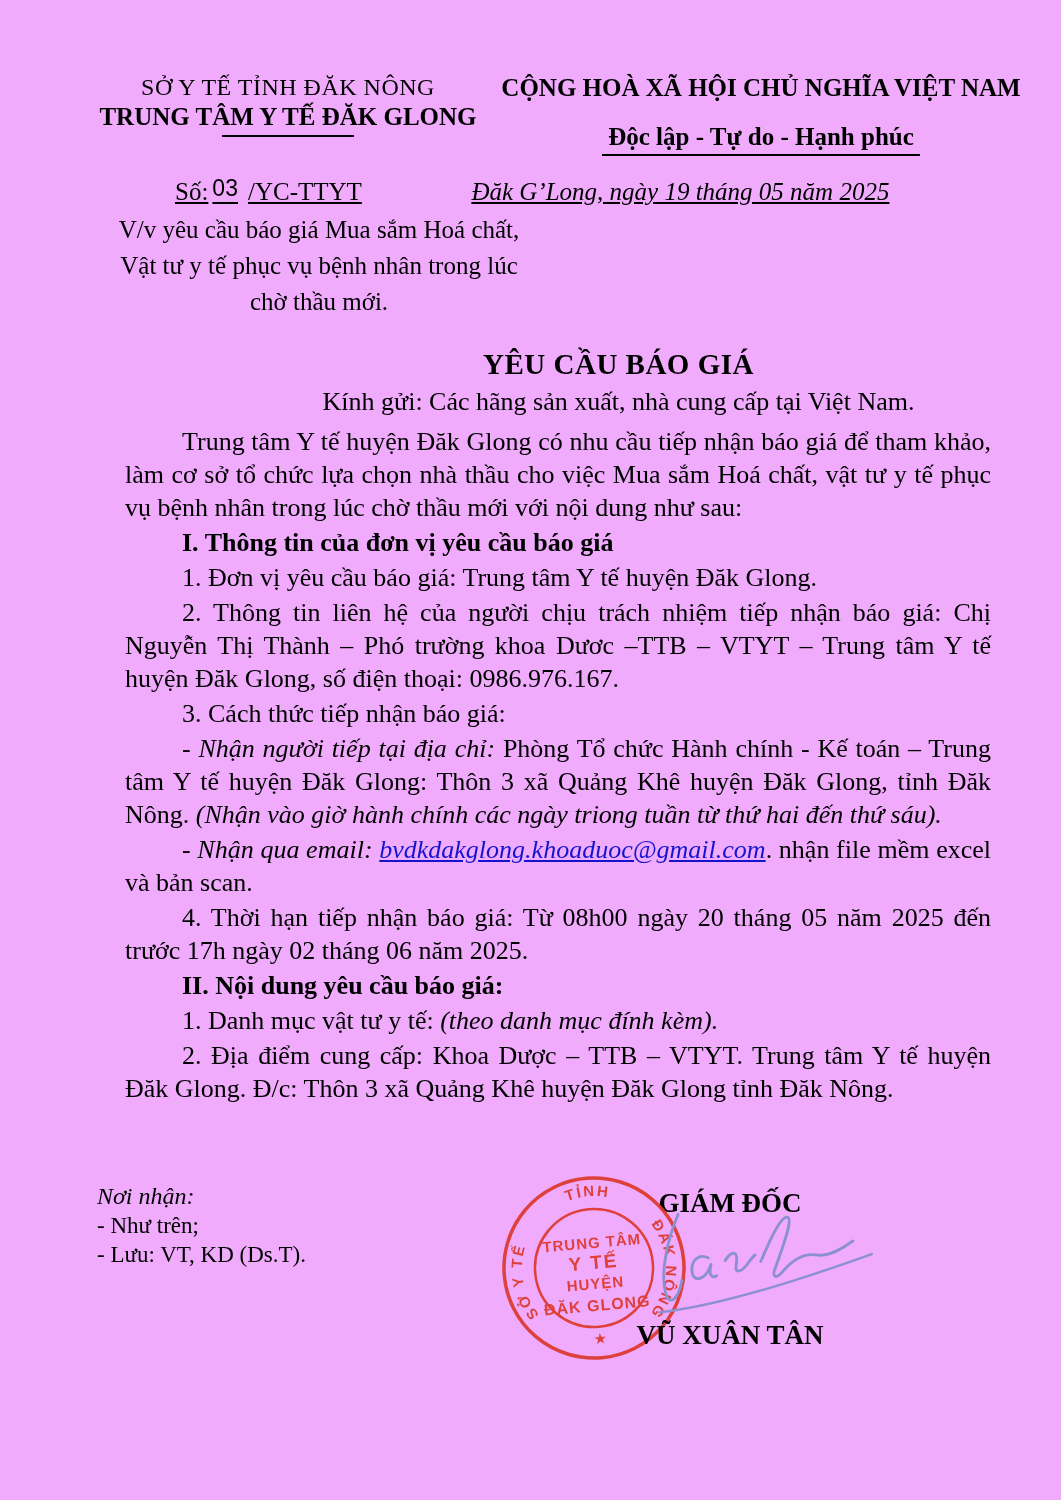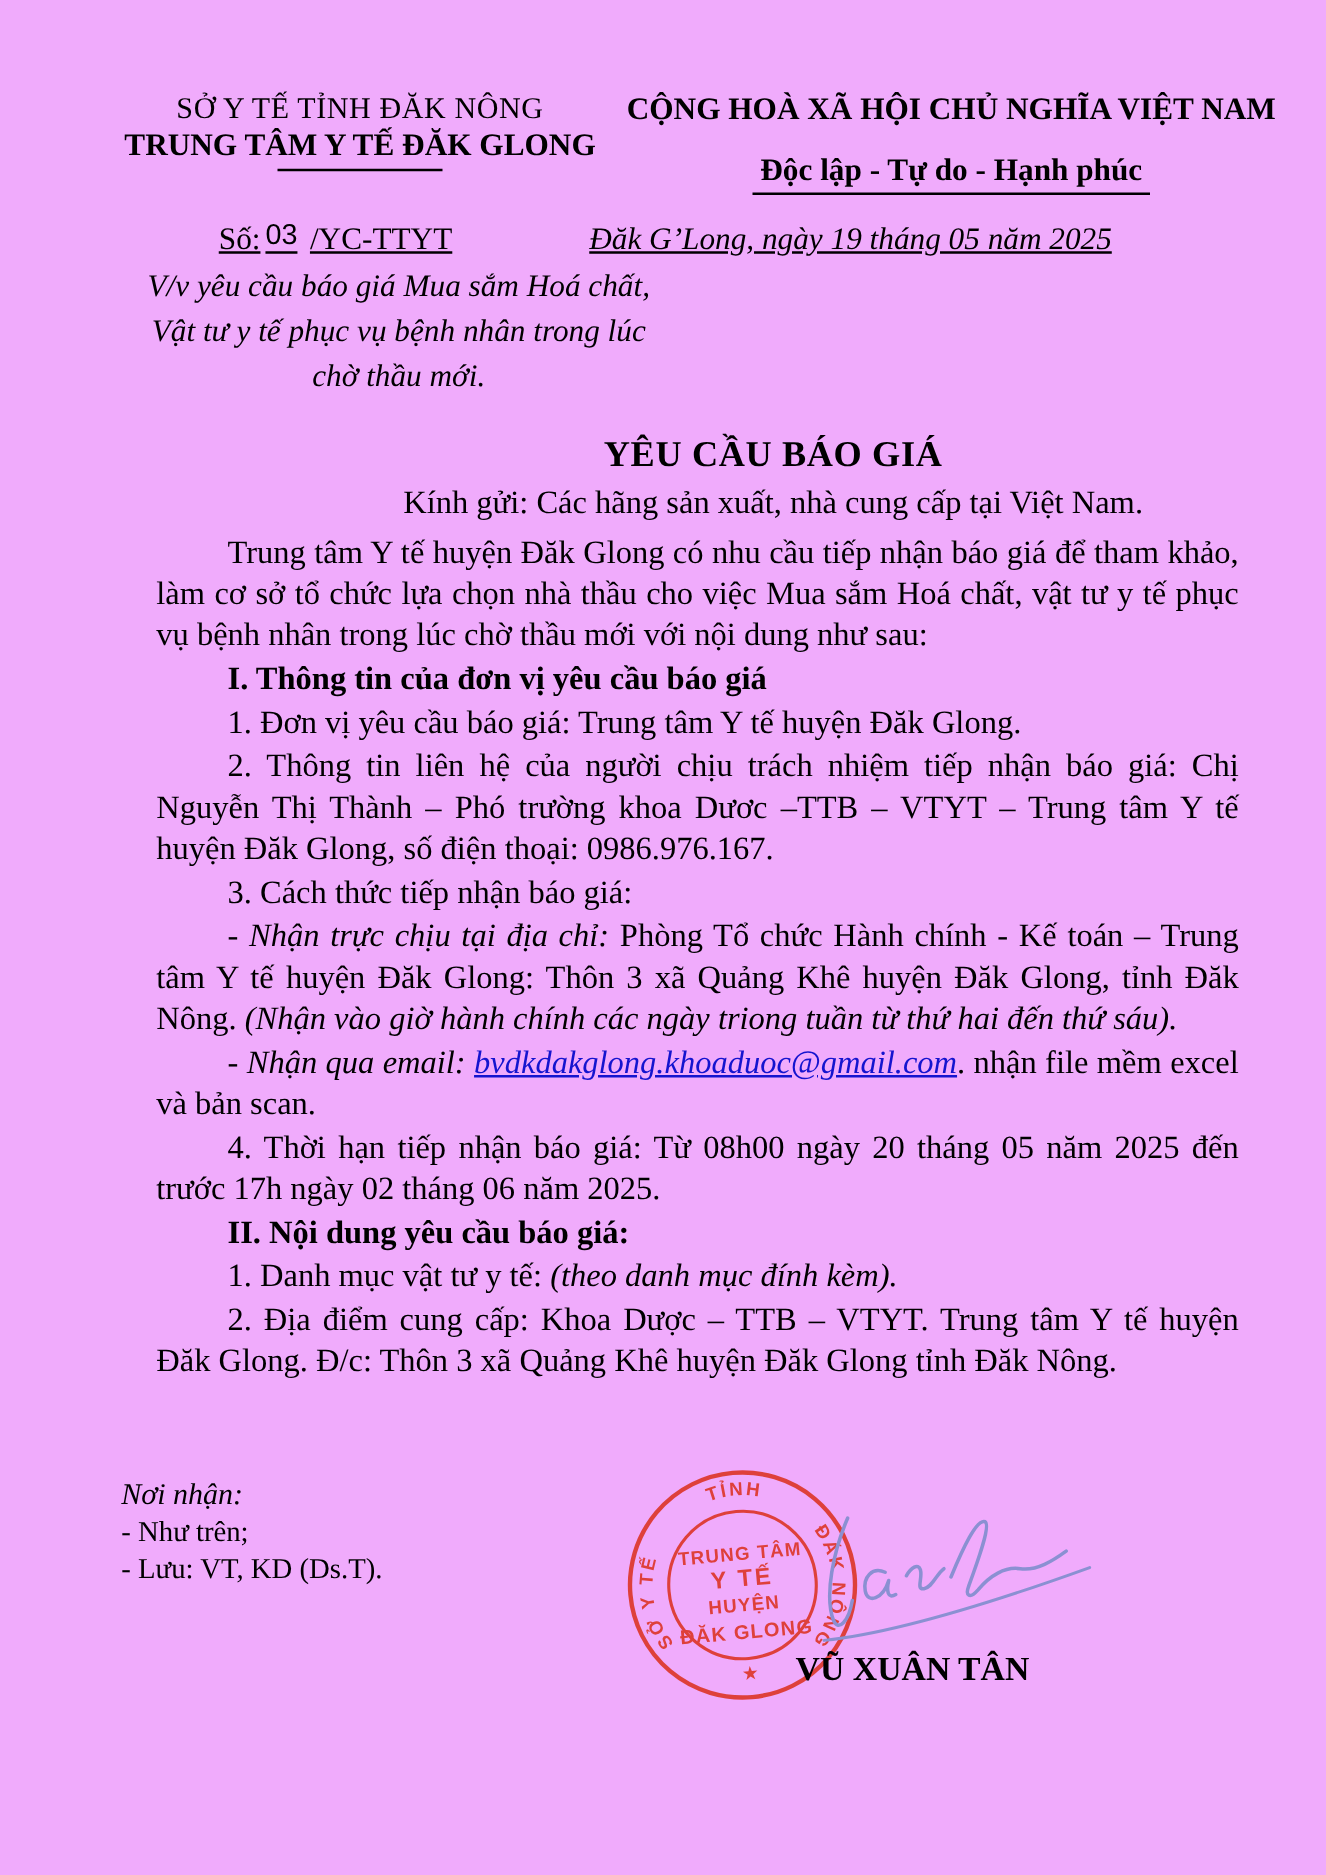--- a/index.html
+++ b/index.html
@@ -22,21 +22,21 @@
   .hdr-right .l1 { font-size:25px; font-weight:bold; }
   .hdr-right .l2 { display:inline-block; font-size:25px; font-weight:bold; margin-top:3px;
                    border-bottom:2px solid #000; padding:0 6px 3px; }
   
   .row2 { display:flex; margin-top:22px;text-decoration:underline; }
   .so { margin-left:147px; font-size:25px; white-space:nowrap; }
   .so .num { font-family:"Liberation Sans","DejaVu Sans",sans-serif; font-size:23px;
              position:relative; top:-4px; padding:0 10px 0 4px; }
   .date { flex:1; text-align:center; font-style:italic; font-size:25px; padding-right:90px; }
   
-  .subject { width:430px; margin:6px 0 0 76px; text-align:center; font-size:25px; line-height:36px;font-style:italic; }
+  .subject { width:430px; margin:6px 0 0 76px; text-align:center; font-size:25px; line-height:36px; }
   
   .title { text-align:center; padding-left:120px; margin-top:28px;
            font-size:29px; font-weight:bold; letter-spacing:.5px; }
   .kinhgui { text-align:center; padding-left:120px; margin-top:6px; font-size:26px; }
   
   .body { margin:8px 98px 0 97px; }
   .body p { font-size:26px; line-height:33px; margin:2px 0; text-align:justify; text-indent:57px; }
   .body p.hd { font-weight:bold; text-align:left; }
   .it { font-style:italic; }
   a.email { color:#1414cf; font-style:italic; text-decoration:underline; }
@@ -82,36 +82,37 @@
   <div class="title">YÊU CẦU BÁO GIÁ</div>
   <div class="kinhgui">Kính gửi: Các hãng sản xuất, nhà cung cấp tại Việt Nam.</div>
 
   <div class="body">
     <p>Trung tâm Y tế huyện Đăk Glong có nhu cầu tiếp nhận báo giá để tham khảo, làm cơ sở tổ chức lựa chọn nhà thầu cho việc Mua sắm Hoá chất, vật tư y tế phục vụ bệnh nhân trong lúc chờ thầu mới với nội dung như sau:</p>
 
     <p class="hd">I. Thông tin của đơn vị yêu cầu báo giá</p>
     <p>1. Đơn vị yêu cầu báo giá: Trung tâm Y tế huyện Đăk Glong.</p>
     <p>2. Thông tin liên hệ của người chịu trách nhiệm tiếp nhận báo giá: Chị Nguyễn Thị Thành – Phó trường khoa Dươc –TTB – VTYT  – Trung tâm Y tế huyện Đăk Glong, số điện thoại: 0986.976.167.</p>
     <p>3. Cách thức tiếp nhận báo giá:</p>
-    <p><span class="it">- Nhận trực chịu tại địa chỉ:</span><span> Phòng Tổ chức Hành chính - Kế toán – Trung tâm Y tế huyện Đăk Glong: Thôn 3 xã Quảng Khê huyện Đăk Glong, tỉnh Đăk Nông. </span><span class="it">(Nhận vào giờ hành chính các ngày triong tuần từ thứ hai đến thứ sáu).</span></p>
+    <p><span class="it">- Nhận người tiếp tại địa chỉ:</span><span> Phòng Tổ chức Hành chính - Kế toán – Trung tâm Y tế huyện Đăk Glong: Thôn 3 xã Quảng Khê huyện Đăk Glong, tỉnh Đăk Nông. </span><span class="it">(Nhận vào giờ hành chính các ngày triong tuần từ thứ hai đến thứ sáu).</span></p>
     <p><span class="it">- Nhận qua email: </span><a class="email" href="#">bvdkdakglong.khoaduoc@gmail.com</a><span>. nhận file mềm excel và bản scan.</span></p>
     <p>4. Thời hạn tiếp nhận báo giá: Từ 08h00 ngày 20 tháng 05 năm 2025 đến trước 17h ngày 02 tháng 06 năm 2025.</p>
 
     <p class="hd">II. Nội dung yêu cầu báo giá:</p>
     <p><span>1. Danh mục vật tư y tế: </span><span class="it">(theo danh mục đính kèm).</span></p>
     <p>2.  Địa điểm cung cấp: Khoa Dược – TTB – VTYT. Trung tâm Y tế huyện Đăk Glong. Đ/c: Thôn 3 xã Quảng Khê huyện Đăk Glong tỉnh Đăk Nông.</p>
   </div>
 
   <div class="footer">
     <div class="noinhan">
       <div class="lbl">Nơi nhận:</div>
       <div>- Như trên;</div>
       <div>- Lưu: VT, KD (Ds.T).</div>
     </div>
 
+    <div class="pos-title">GIÁM ĐỐC</div>
 
     <svg class="stamp" width="192" height="192" viewBox="0 0 192 192">
       <g transform="rotate(-5 96 96)" fill="none" stroke="#dd392d" opacity="0.93">
         <circle cx="96" cy="96" r="90" stroke-width="3.5"></circle>
         <circle cx="96" cy="96" r="59" stroke-width="2.5"></circle>
         <path id="ringPath" d="M 40.8 142.3 A 72 72 0 1 1 151.2 142.3" stroke="none"></path>
         <g font-family="Liberation Sans, DejaVu Sans, sans-serif" font-weight="bold" fill="#dd392d" stroke="none">
           <text font-size="15" letter-spacing="2"><textPath href="#ringPath" xlink:href="#ringPath" startOffset="13%" text-anchor="middle">SỞ Y TẾ</textPath></text>
           <text font-size="15" letter-spacing="2"><textPath href="#ringPath" xlink:href="#ringPath" startOffset="50%" text-anchor="middle">TỈNH</textPath></text>
           <text font-size="15" letter-spacing="2"><textPath href="#ringPath" xlink:href="#ringPath" startOffset="87%" text-anchor="middle">ĐĂK NÔNG</textPath></text>

